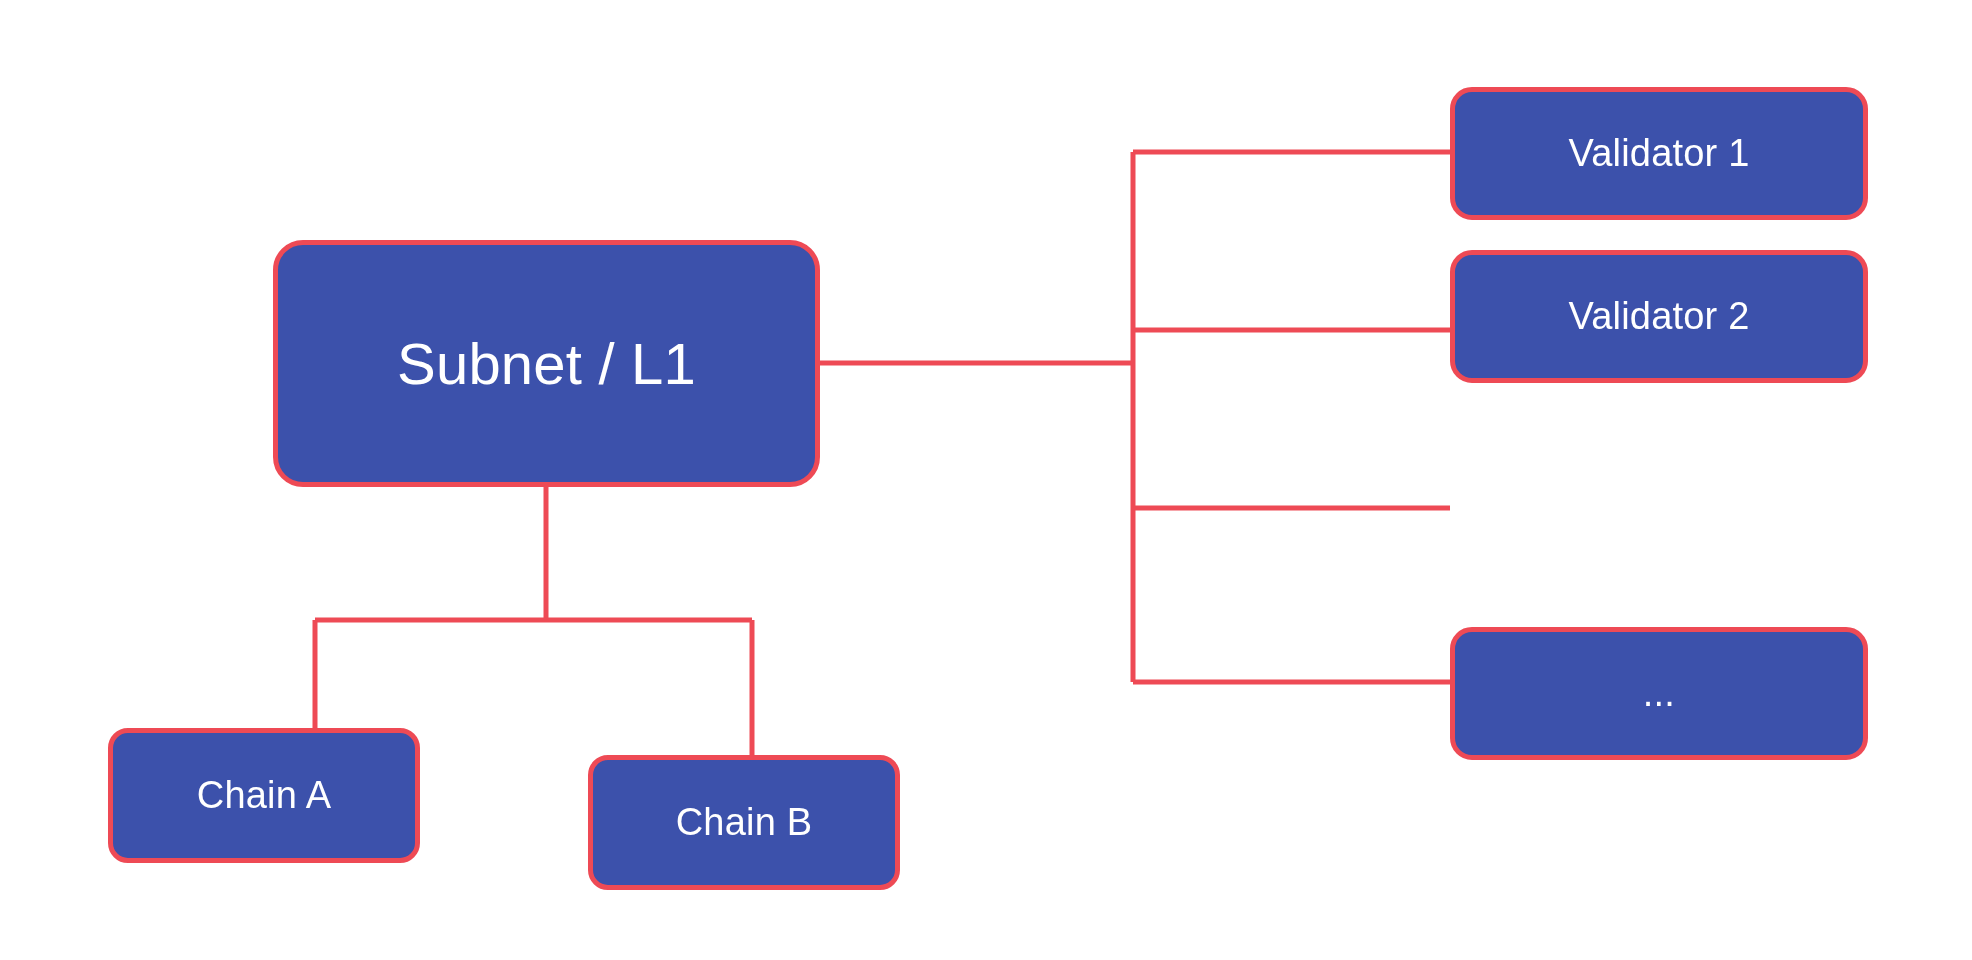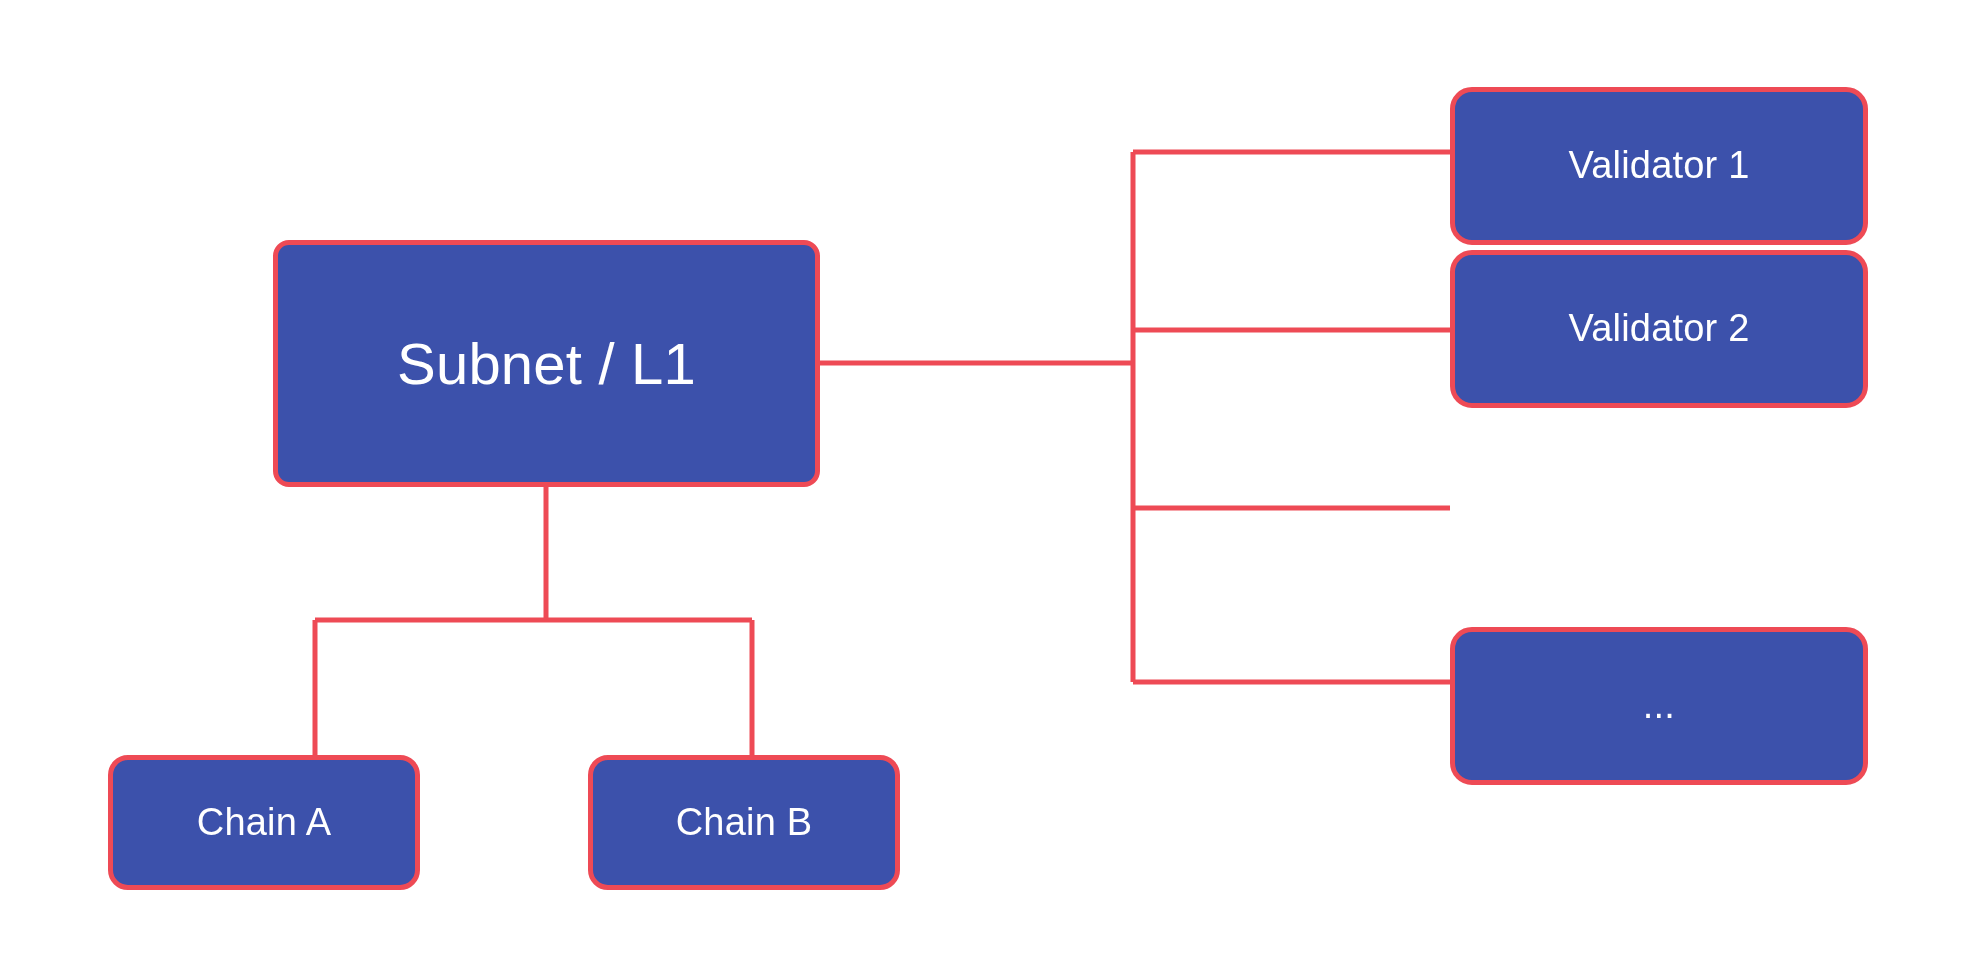--- a/index.html
+++ b/index.html
@@ -39,35 +39,35 @@
     text-align: center;
     line-height: 1.1;
     letter-spacing: 0.2px;
     white-space: nowrap;
   }
   .node-root {
     left: 273px;
     top: 240px;
     width: 547px;
     height: 247px;
-    border-radius: 16px;
+    border-radius: 30px;
     font-size: 58px;
   }
   .node-chain {
     width: 312px;
     height: 135px;
     font-size: 38px;
     border-radius: 20px;
   }
-  .node-chain-a { left: 108px; top: 755px; }
+  .node-chain-a { left: 108px; top: 728px; }
   .node-chain-b { left: 588px; top: 755px; }
   .node-validator {
     left: 1450px;
     width: 418px;
-    height: 158px;
+    height: 133px;
     font-size: 38px;
     border-radius: 22px;
   }
   .node-v0 { top: 87px; }
   .node-v1 { top: 250px; }
   .node-v2 { top: 447px; }
   .node-v3 { top: 627px; }
 </style>
 </head>
 <body>

